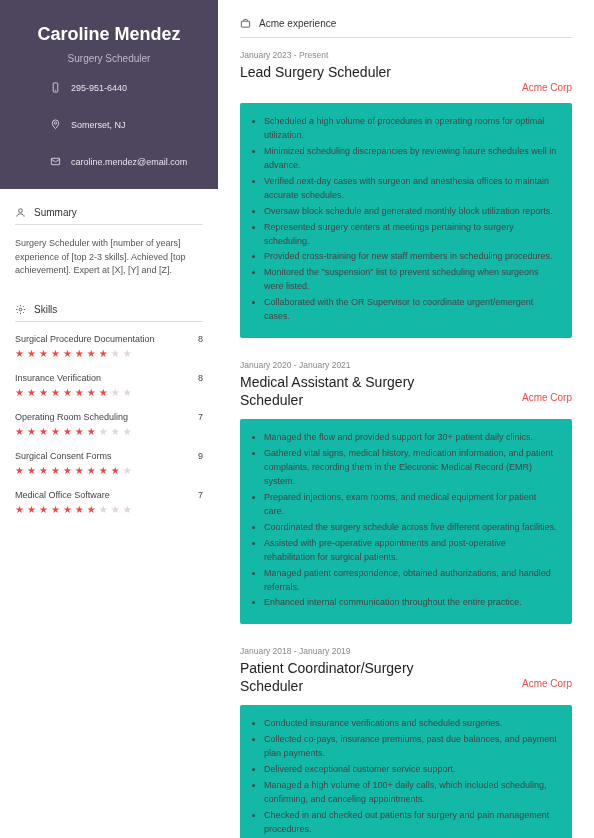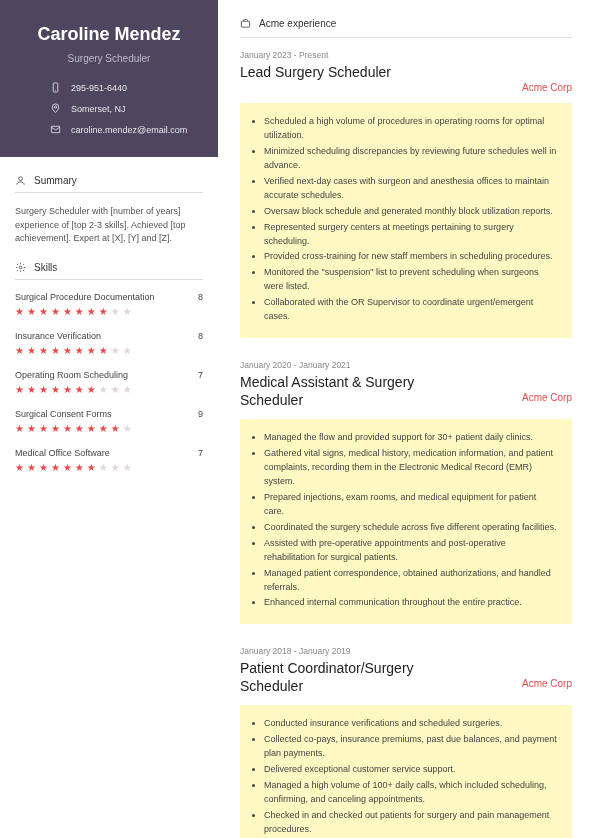--- a/index.html
+++ b/index.html
@@ -2,41 +2,41 @@
 <html><head>
 <meta charset="utf-8">
 <style>
 * { margin: 0; padding: 0; box-sizing: border-box; }
 body { font-family: -apple-system, BlinkMacSystemFont, 'Segoe UI', Arial, sans-serif; font-size: 10px; color: #333; width: 594px; background: #fff; }
 .page { display: flex; }
 .sidebar { width: 218px; flex-shrink: 0; }
 .header-block { background: #4e465e; color: #fff; padding: 24px 18px 22px; text-align: center; }
 .name { font-size: 18px; font-weight: 700; margin-bottom: 8px; }
 .title { font-size: 10px; color: #bfb9cc; margin-bottom: 18px; }
-.contact-list { display: flex; flex-direction: column; gap: 10px; align-items: flex-start; padding-left: 32px; }
+.contact-list { display: flex; flex-direction: column; gap: 26px; align-items: flex-start; padding-left: 32px; }
 .contact-item { display: flex; align-items: center; gap: 10px; font-size: 9px; color: #e8e5ef; }
 .contact-icon { width: 11px; height: 11px; display: inline-flex; align-items: center; justify-content: center; }
 .sidebar-body { padding: 18px 15px; }
 .section-head { display: flex; align-items: center; gap: 8px; margin-bottom: 6px; font-size: 10px; font-weight: 500; color: #333; }
 .section-head svg { width: 11px; height: 11px; }
 .rule { border: none; border-top: 1px solid #ddd; margin-bottom: 12px; }
-.summary-text { font-size: 9px; line-height: 1.5; color: #555; margin-bottom: 16px; }
+.summary-text { font-size: 9px; line-height: 1.5; color: #555; margin-bottom: 26px; }
 .skill { margin-bottom: 14px; }
 .skill-row { display: flex; justify-content: space-between; font-size: 9px; color: #444; margin-bottom: 4px; }
 .stars { display: flex; gap: 3px; }
 .star { color: #e94b4b; font-size: 10px; }
 .star.off { color: #e0d6d6; }
 .main { flex: 1; padding: 18px 22px; }
 .main .section-head { margin-bottom: 8px; }
 .job { margin-bottom: 22px; }
 .job-dates { font-size: 8.5px; color: #888; margin-bottom: 4px; }
 .job-header { display: flex; justify-content: space-between; align-items: flex-start; margin-bottom: 10px; }
 .job-title { font-size: 14px; font-weight: 500; color: #222; max-width: 210px; line-height: 1.25; }
 .job-company { font-size: 10px; color: #e94b4b; white-space: nowrap; margin-top: 18px; }
-.bullets { background: #fef9c3; padding: 12px 14px 12px 24px; border-radius: 2px; }
+.bullets { background: #14b8a6; padding: 12px 14px 12px 24px; border-radius: 2px; }
 .bullets li { font-size: 9px; line-height: 1.55; color: #444; margin-bottom: 2px; list-style: disc; }
 </style>
 </head>
 <body>
 
 <div class="page">
   <aside class="sidebar">
     <div class="header-block">
       <div class="name">Caroline Mendez</div>
       <div class="title">Surgery Scheduler</div>

